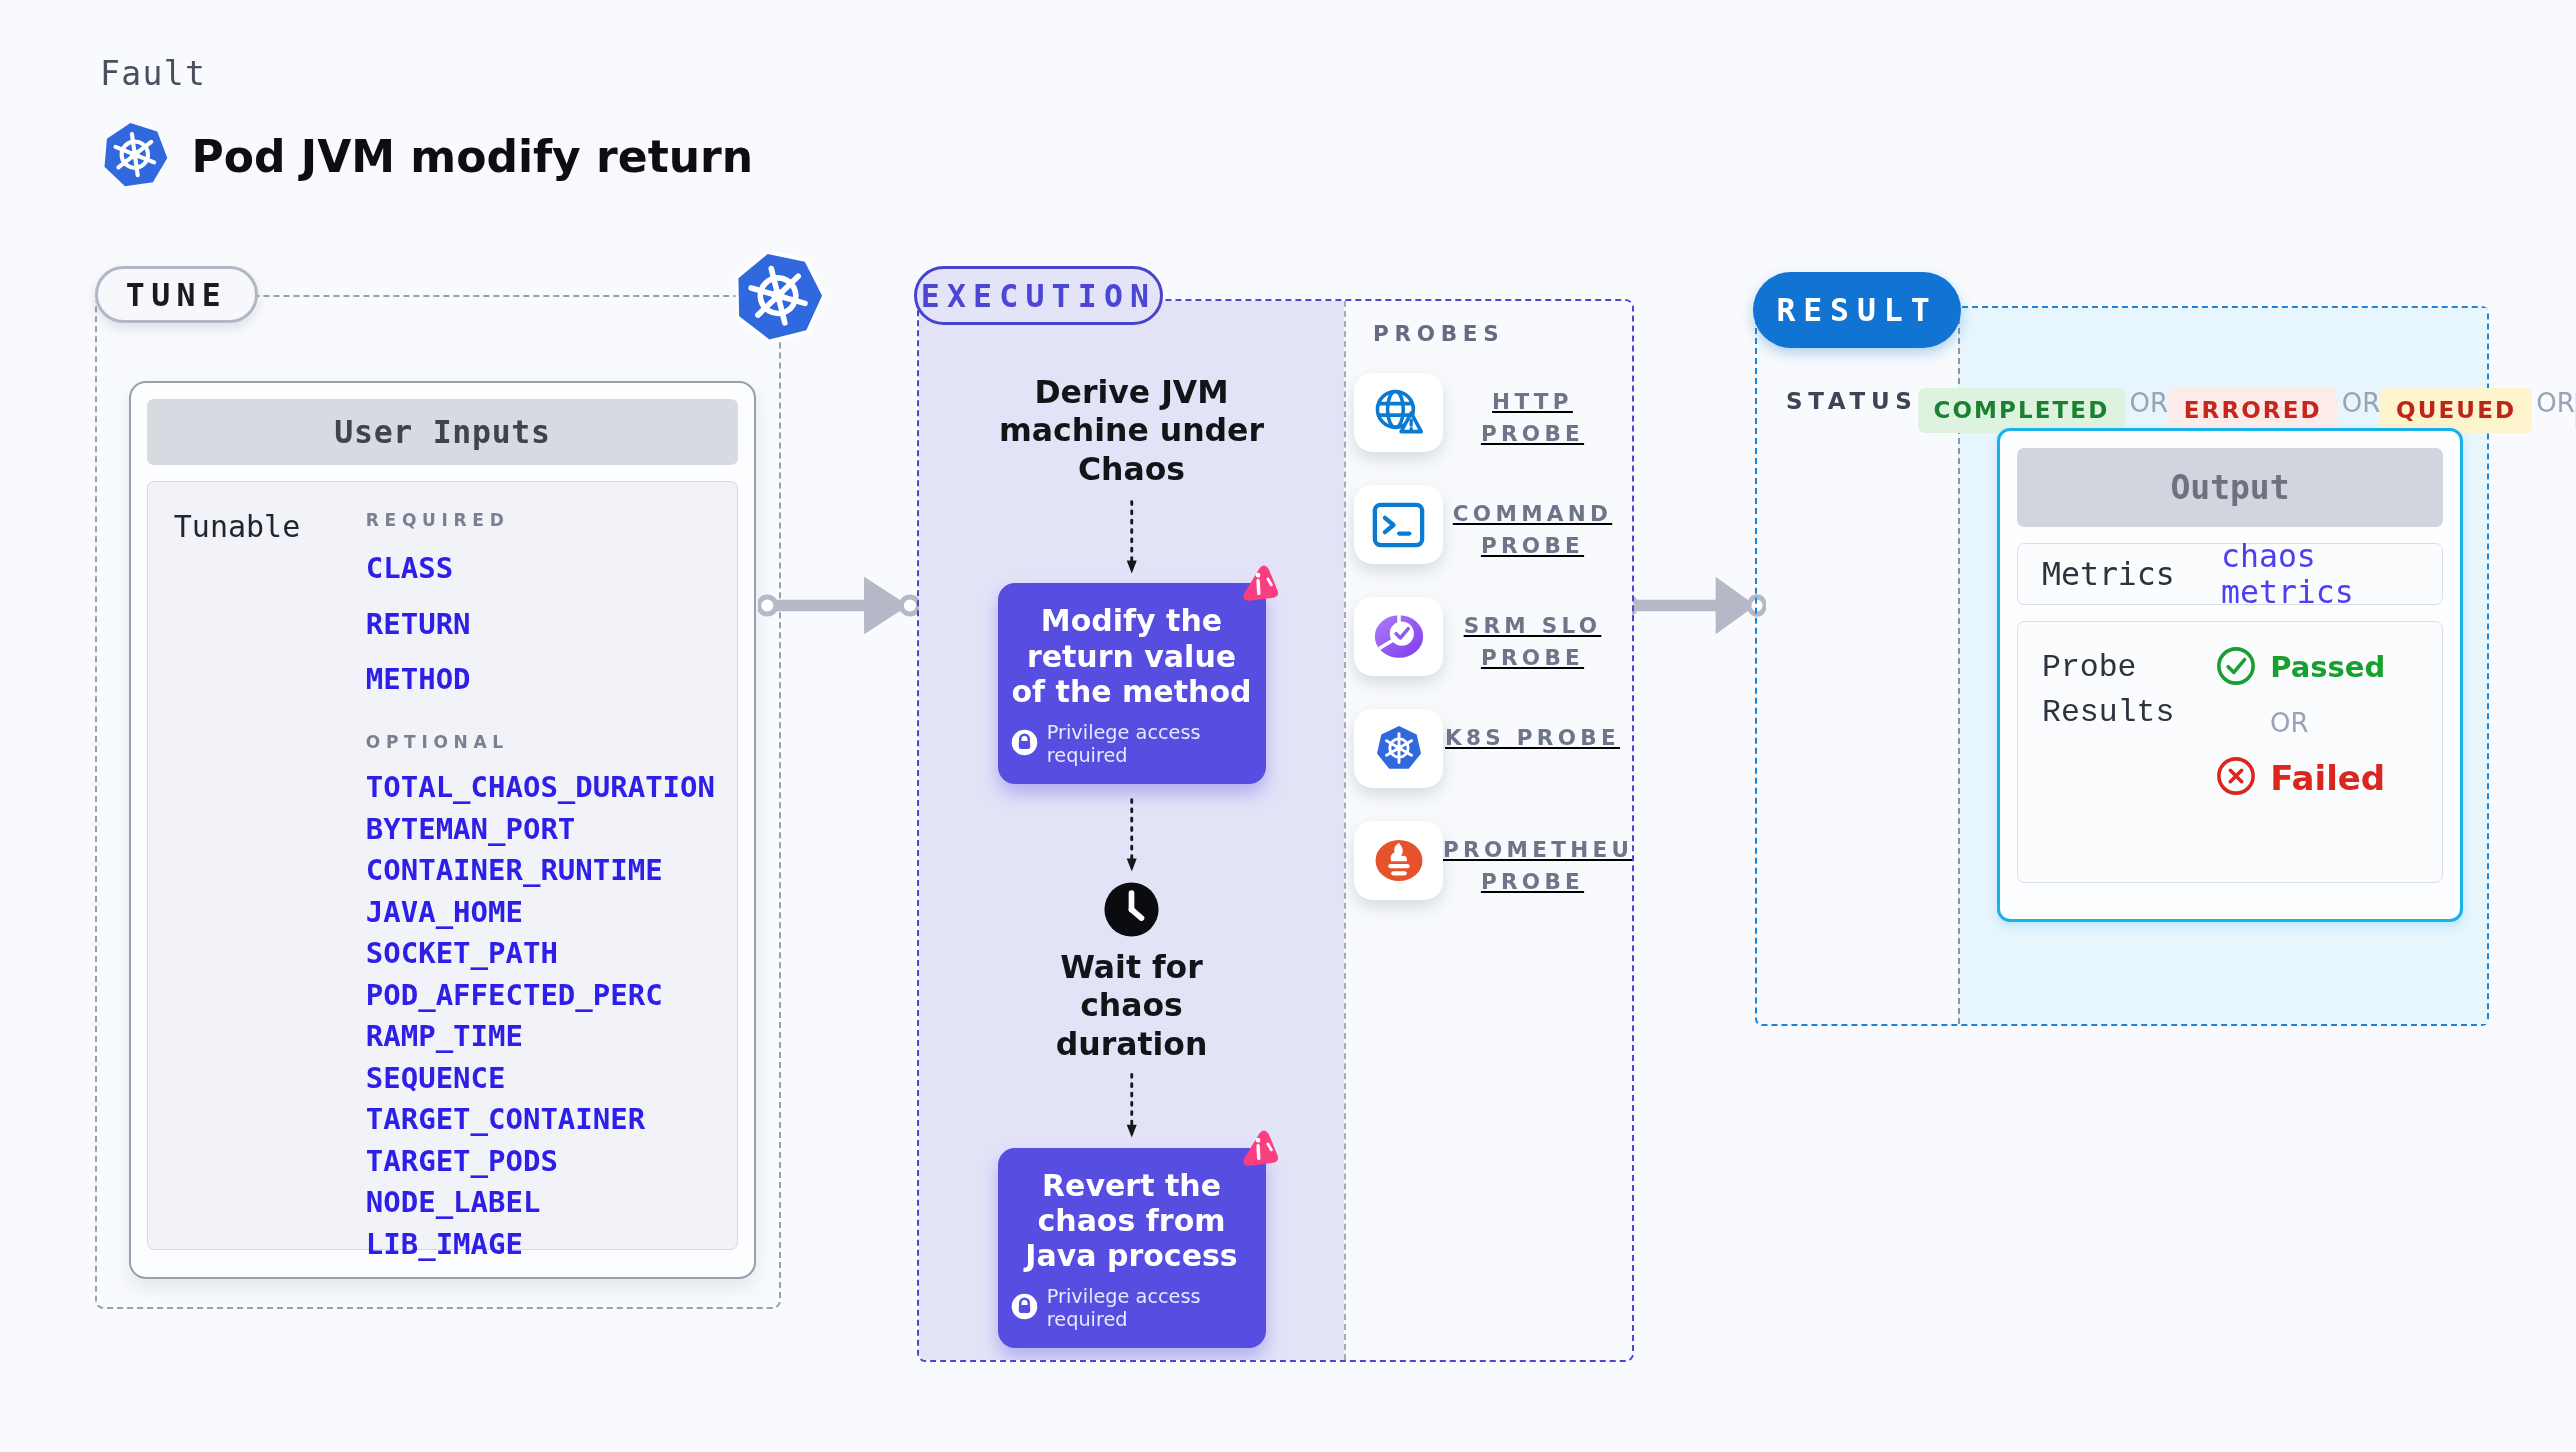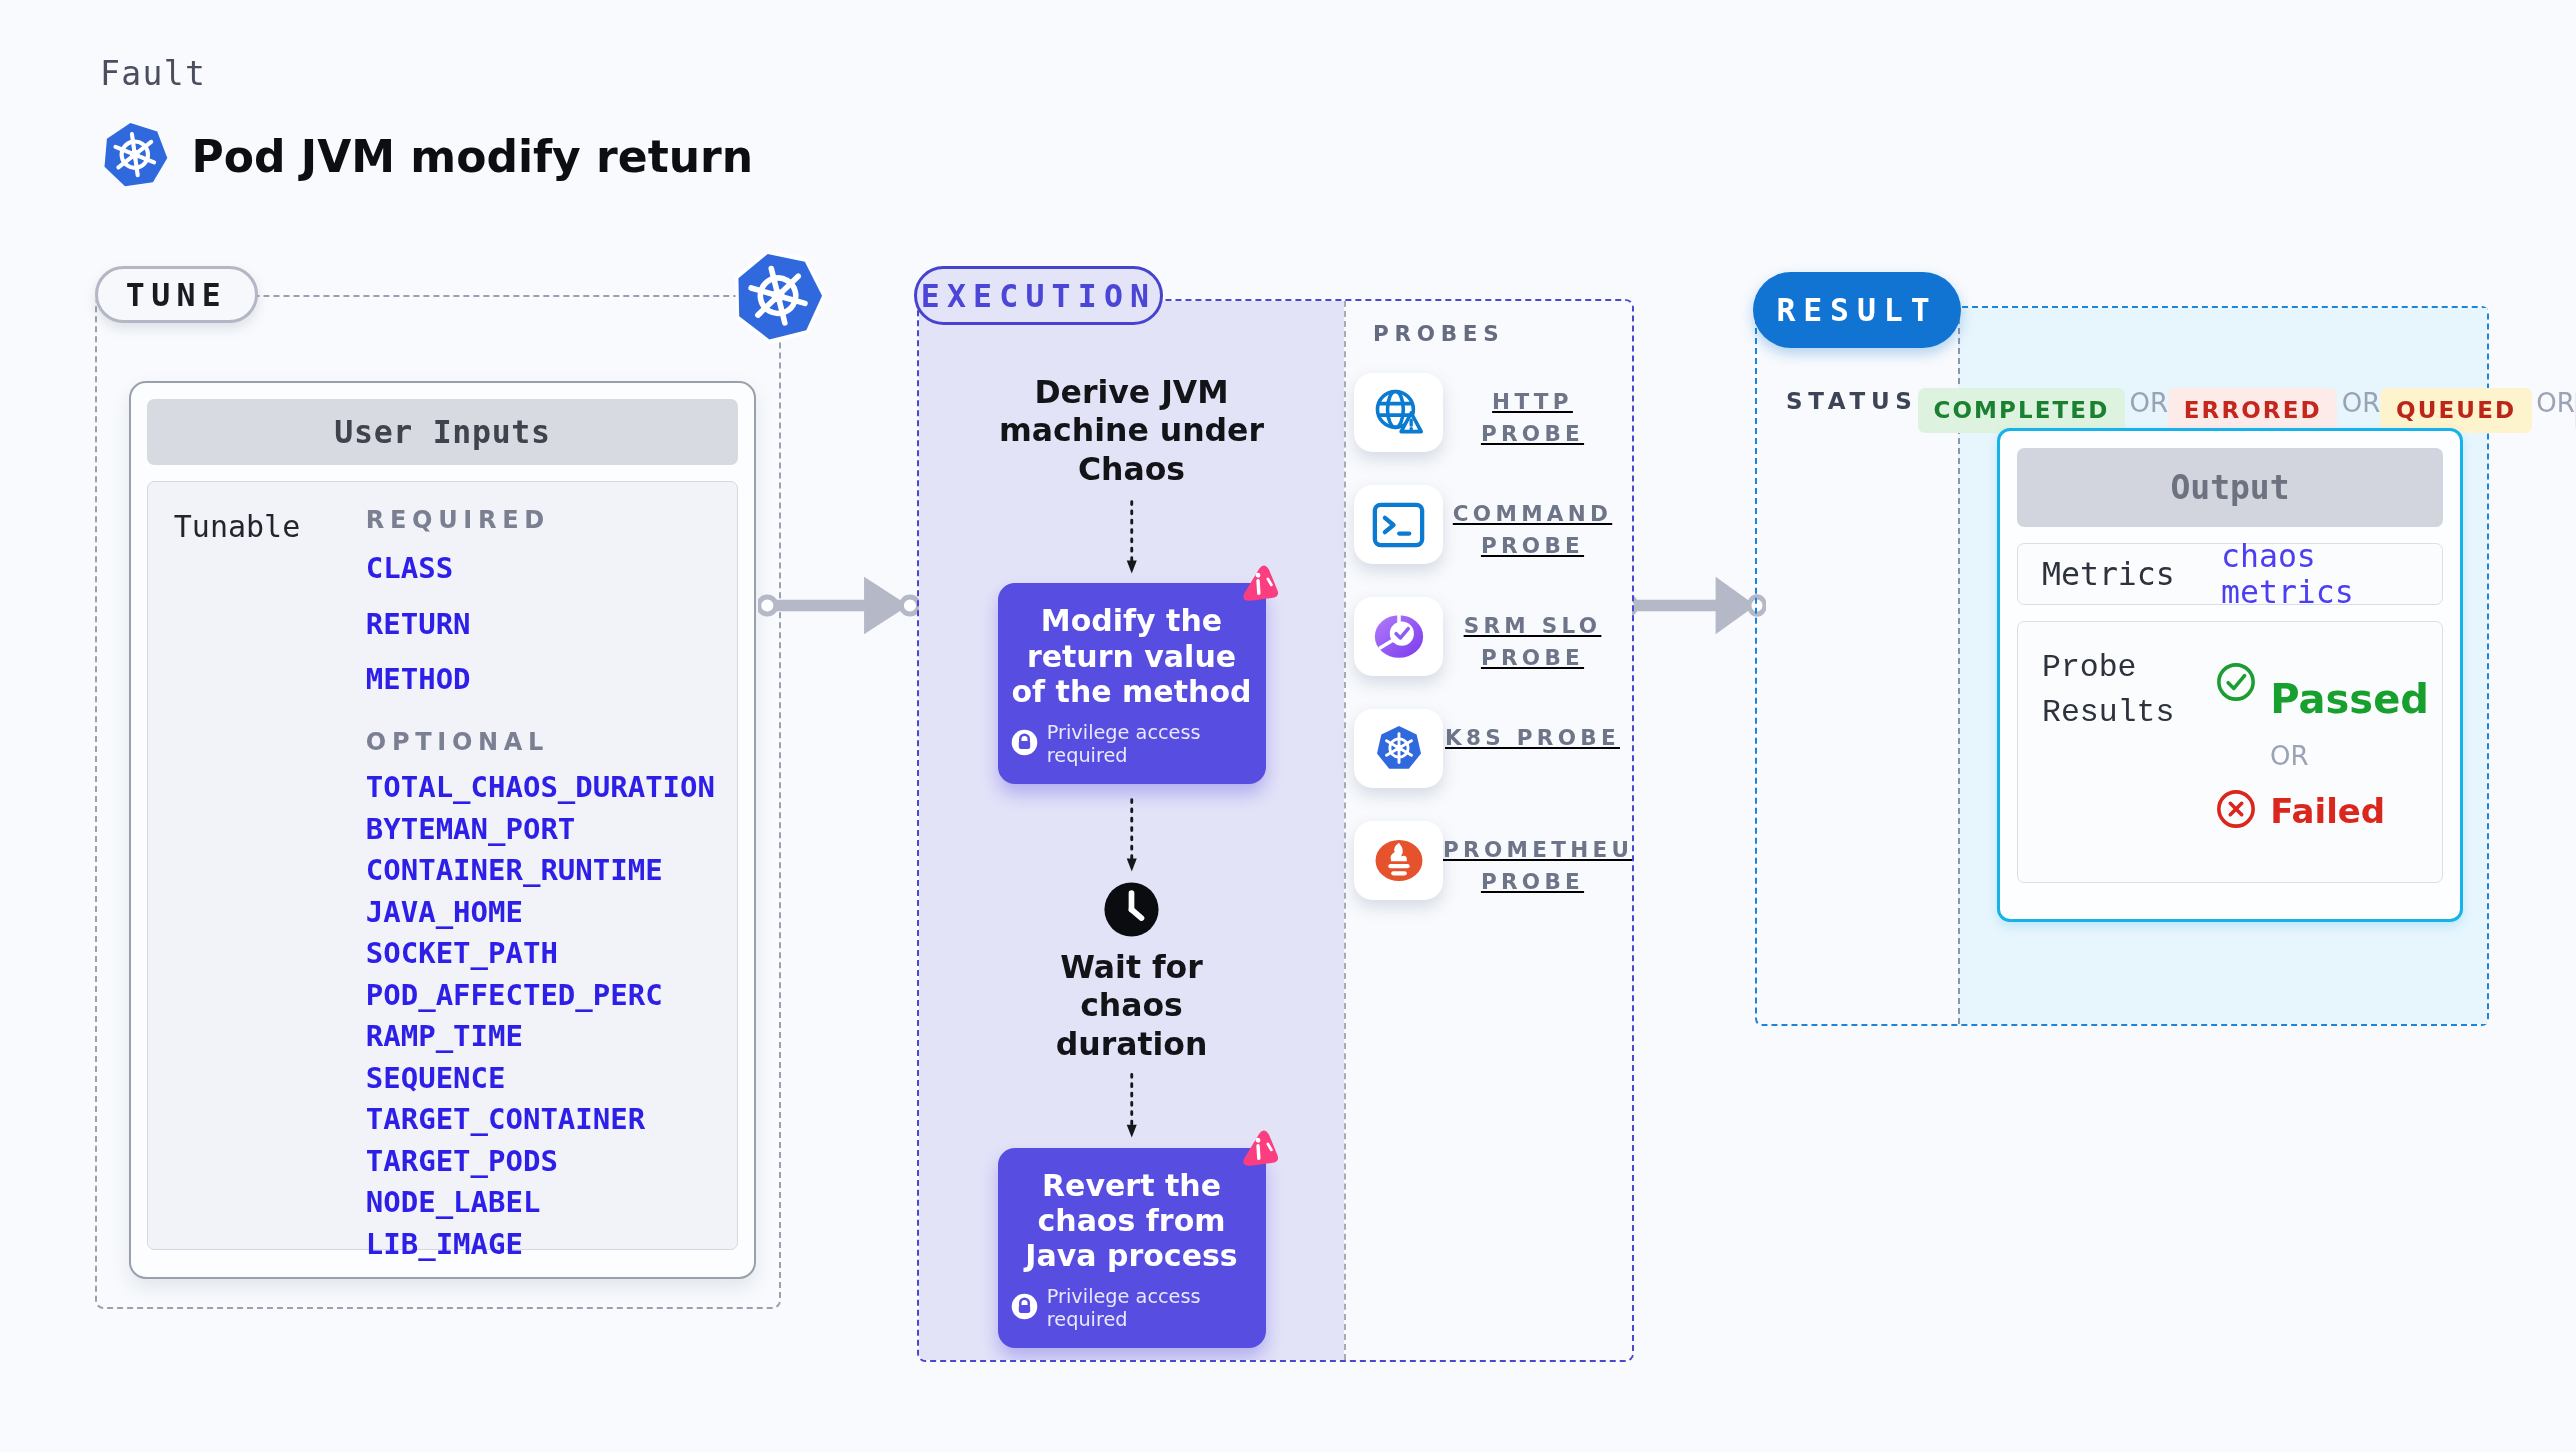--- a/index.html
+++ b/index.html
@@ -18,21 +18,21 @@
   .result-badge{left:1753px;top:272px;width:208px;height:76px;background:#1173d2;border:none;font-size:31.5px;letter-spacing:7.9px;color:#ffffff;box-shadow:0 5.7px 13px rgba(17,115,210,.30);}
 
   
   .tune-box{position:absolute;left:95px;top:295px;width:682px;height:1010px;border:2.9px dashed #9aa0ad;border-radius:8.6px;}
   .tune-k8s{position:absolute;left:731px;top:249px;width:95px;height:97px;z-index:6;transform:rotate(-14deg);}
   .ui-card{position:absolute;left:129px;top:381px;width:627px;height:898px;background:#fcfdff;border:2.9px solid #99a0ac;border-radius:17px;box-shadow:0 8.6px 18.6px rgba(120,128,150,.16);padding:15.8px;box-sizing:border-box;}
   .ui-header{height:66px;background:#d8dae2;border-radius:7.2px;display:flex;align-items:center;justify-content:center;font-family:"DejaVu Sans Mono",monospace;font-size:31.5px;color:#3f434d;font-weight:bold;letter-spacing:0.7px;}
   .ui-list{margin-top:15.8px;height:769px;border:1.4px solid #d5d8e0;border-radius:7.2px;background:#f2f3f9;box-sizing:border-box;padding:26px;display:flex;}
   .tunable-label{font-family:"DejaVu Sans Mono",monospace;font-size:30px;color:#23252e;width:192px;flex:0 0 192px;padding-top:1.4px;}
   .tunable-col{display:flex;flex-direction:column;}
-  .group-label{font-size:24px;color:#7a7f91;letter-spacing:5.7px;font-weight:bold;line-height:24px;margin-bottom:21.5px;}
+  .group-label{font-size:17px;color:#7a7f91;letter-spacing:5.7px;font-weight:bold;line-height:24px;margin-bottom:21.5px;}
   .group-label.opt{margin-top:10px;margin-bottom:18.6px;}
   .tn-item{font-family:"DejaVu Sans Mono",monospace;font-size:29px;font-weight:bold;color:#2d1fe8;line-height:31.5px;}
   .tn-item.req{margin-bottom:24px;}
   .tn-item.opt{margin-bottom:10px;}
 
   
   .h-arrow{position:absolute;top:571px;}
 
   
   .exec-box{position:absolute;left:917px;top:299px;width:713px;height:1059px;border:2.9px dashed #4b47d0;border-radius:8.6px;overflow:hidden;}
@@ -68,21 +68,21 @@
   .output-card{position:absolute;left:240px;top:120px;width:466px;height:494px;background:#fdfeff;border:3.6px solid #17b2e9;border-radius:13px;box-sizing:border-box;padding:17px;box-shadow:0 4.3px 10px rgba(23,178,233,.18);}
   .output-header{height:79px;background:#d2d4de;border-radius:7.2px;display:flex;align-items:center;justify-content:center;font-family:"DejaVu Sans Mono",monospace;font-size:33px;font-weight:bold;color:#6d7280;}
   .row-box{margin-top:15.8px;border:1.4px solid #dbdee5;background:#fbfcfe;border-radius:7.2px;box-sizing:border-box;}
   .metrics-row{height:62px;display:flex;align-items:center;padding:0 24px;}
   .metrics-label{font-family:"DejaVu Sans Mono",monospace;font-size:31.5px;color:#2e323c;width:150px;flex:0 0 150px;}
   .metrics-value{font-family:"DejaVu Sans Mono",monospace;font-size:31.5px;color:#4b3ff1;margin-left:29px;}
   .proberes-row{height:262px;display:flex;padding:23px 24px;}
   .proberes-label{font-family:Liberation Mono, monospace;font-size:31.5px;color:#2e323c;width:150px;flex:0 0 150px;line-height:1.45;}
   .proberes-values{margin-left:24px;display:flex;flex-direction:column;padding-top:1.4px;}
   .pr-line{display:flex;align-items:center;gap:14.3px;}
-  .passed-text{font-size:40px;font-weight:bold;color:#18a02e;margin-top:30px;}
+  .passed-text{font-size:29px;font-weight:bold;color:#18a02e;}
   .failed-text{font-size:34px;font-weight:bold;color:#da261c;}
   .pr-or{font-size:26px;color:#9aa2b5;margin:18.6px 0 18.6px 54px;}
 </style>
 </head>
 <body>
 
 <div id="root">
 
   <div class="fault-label">Fault</div>
   <div class="title-row">

